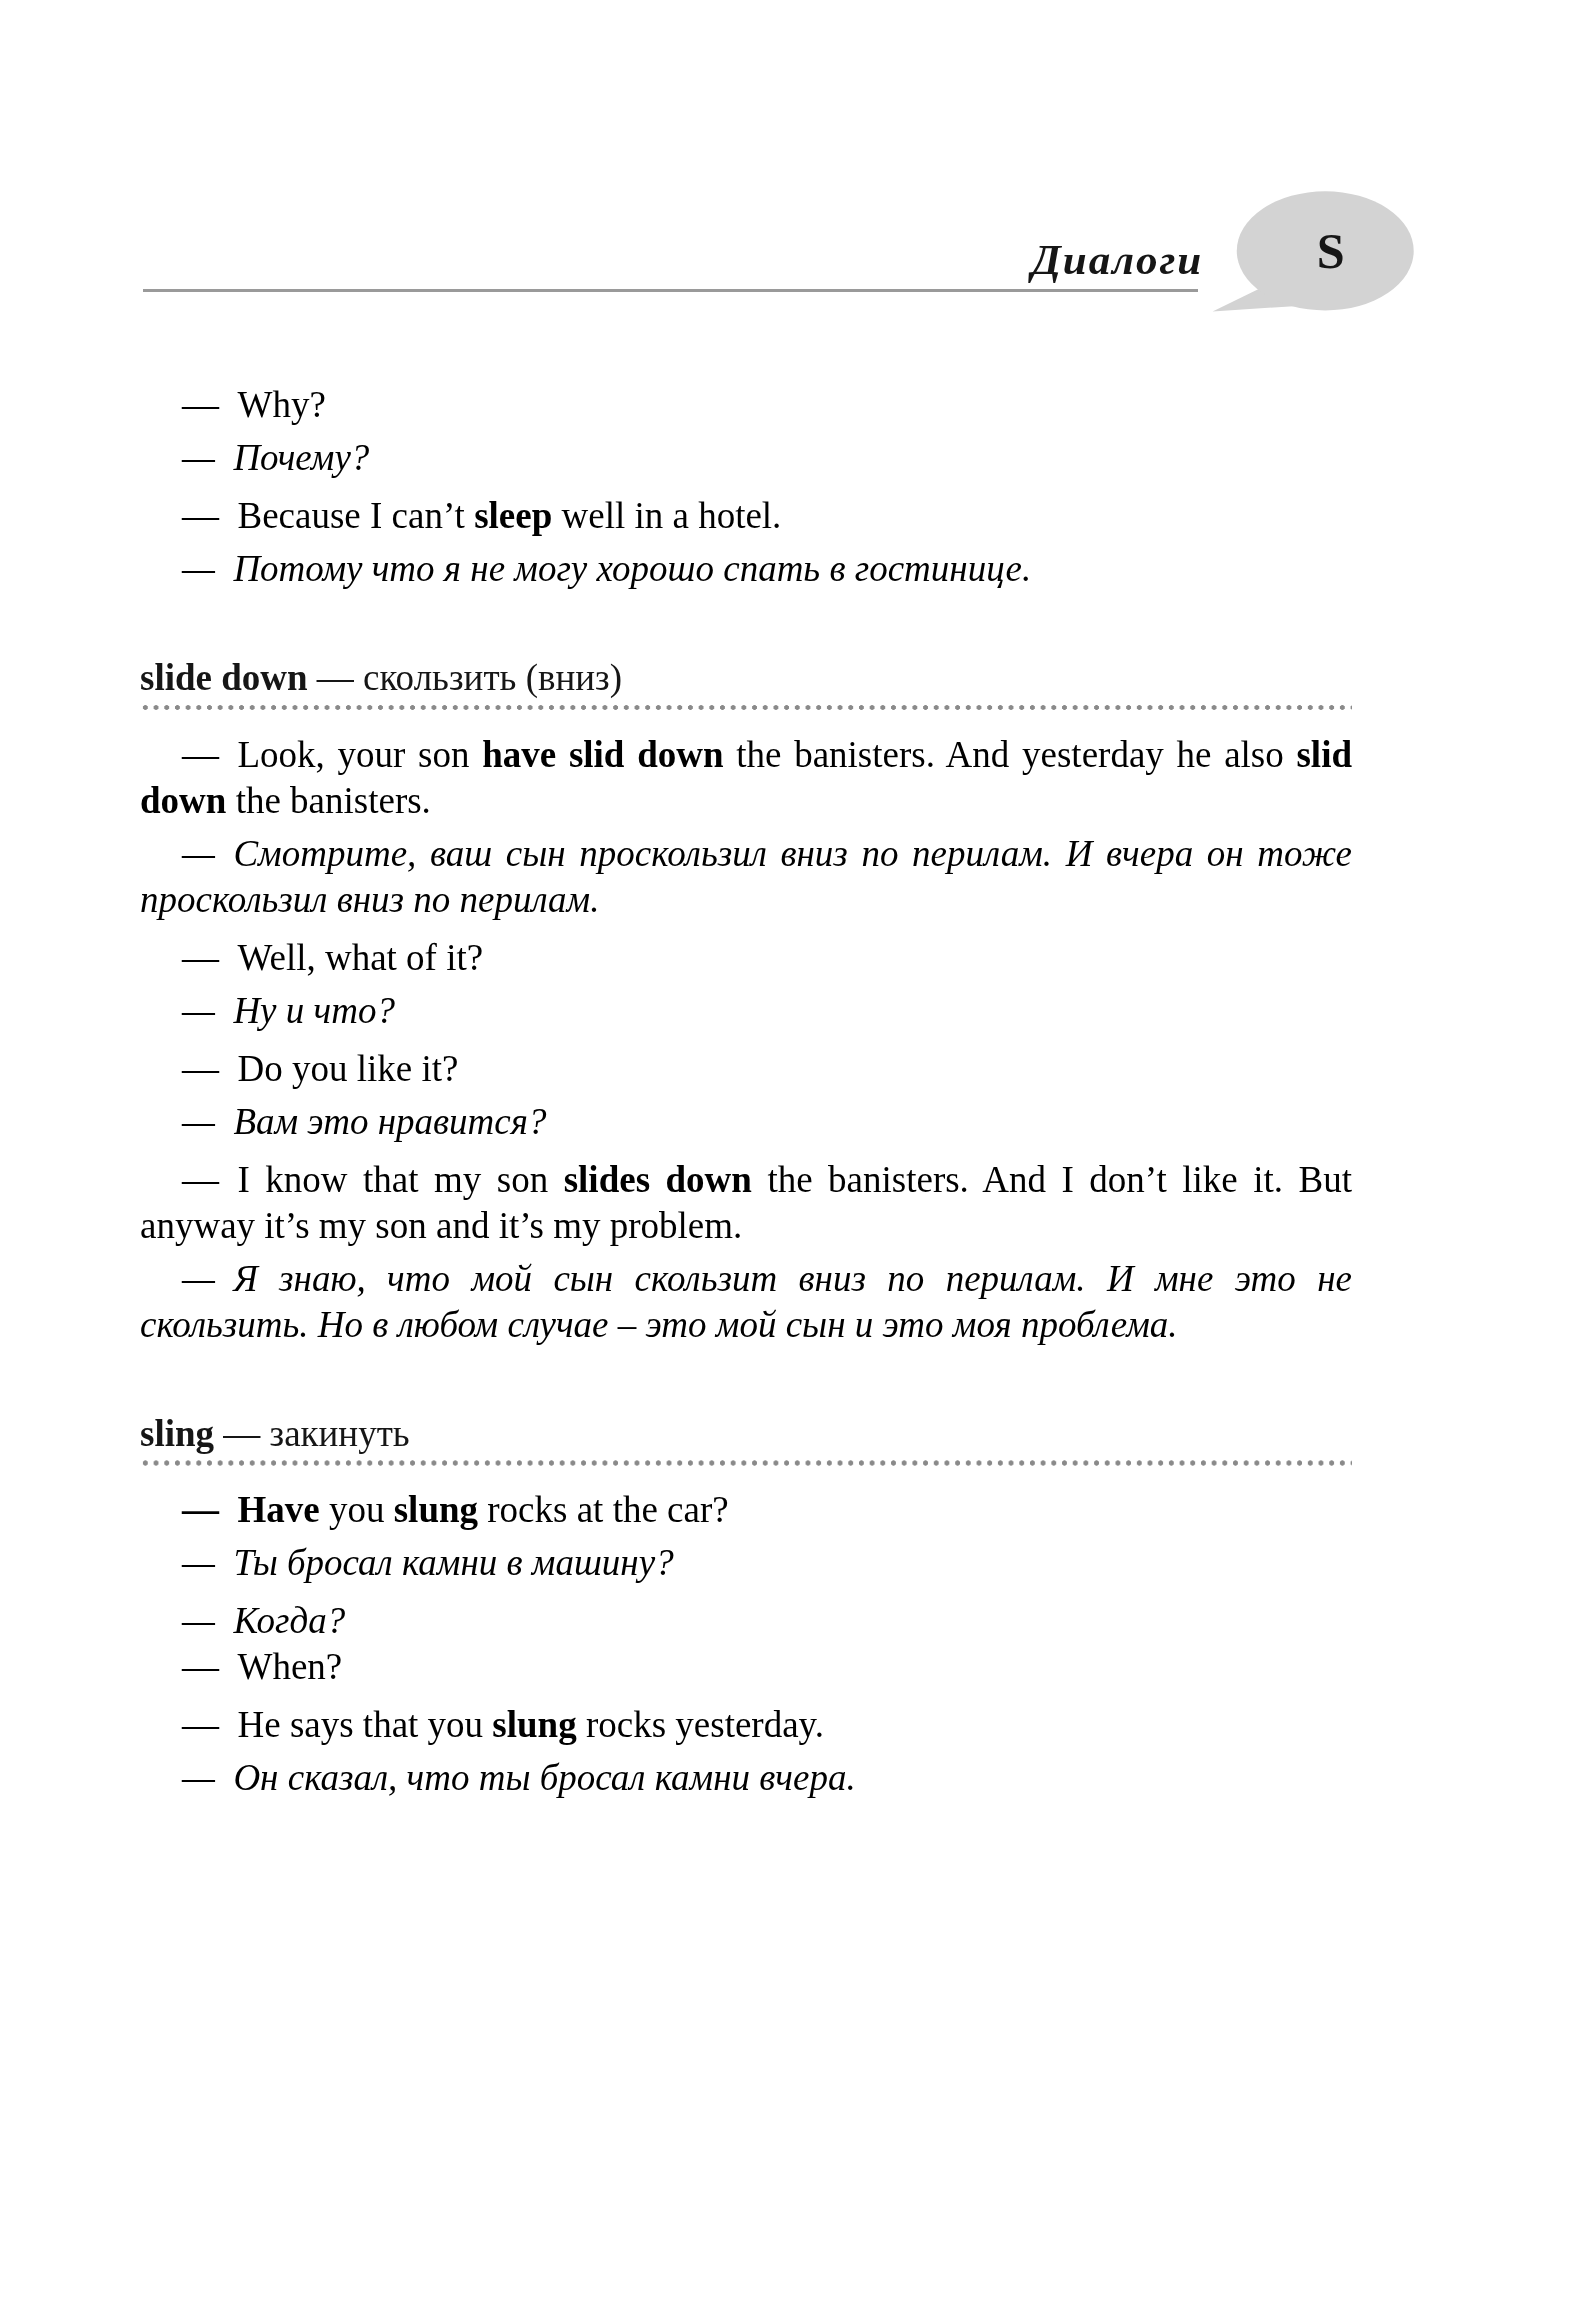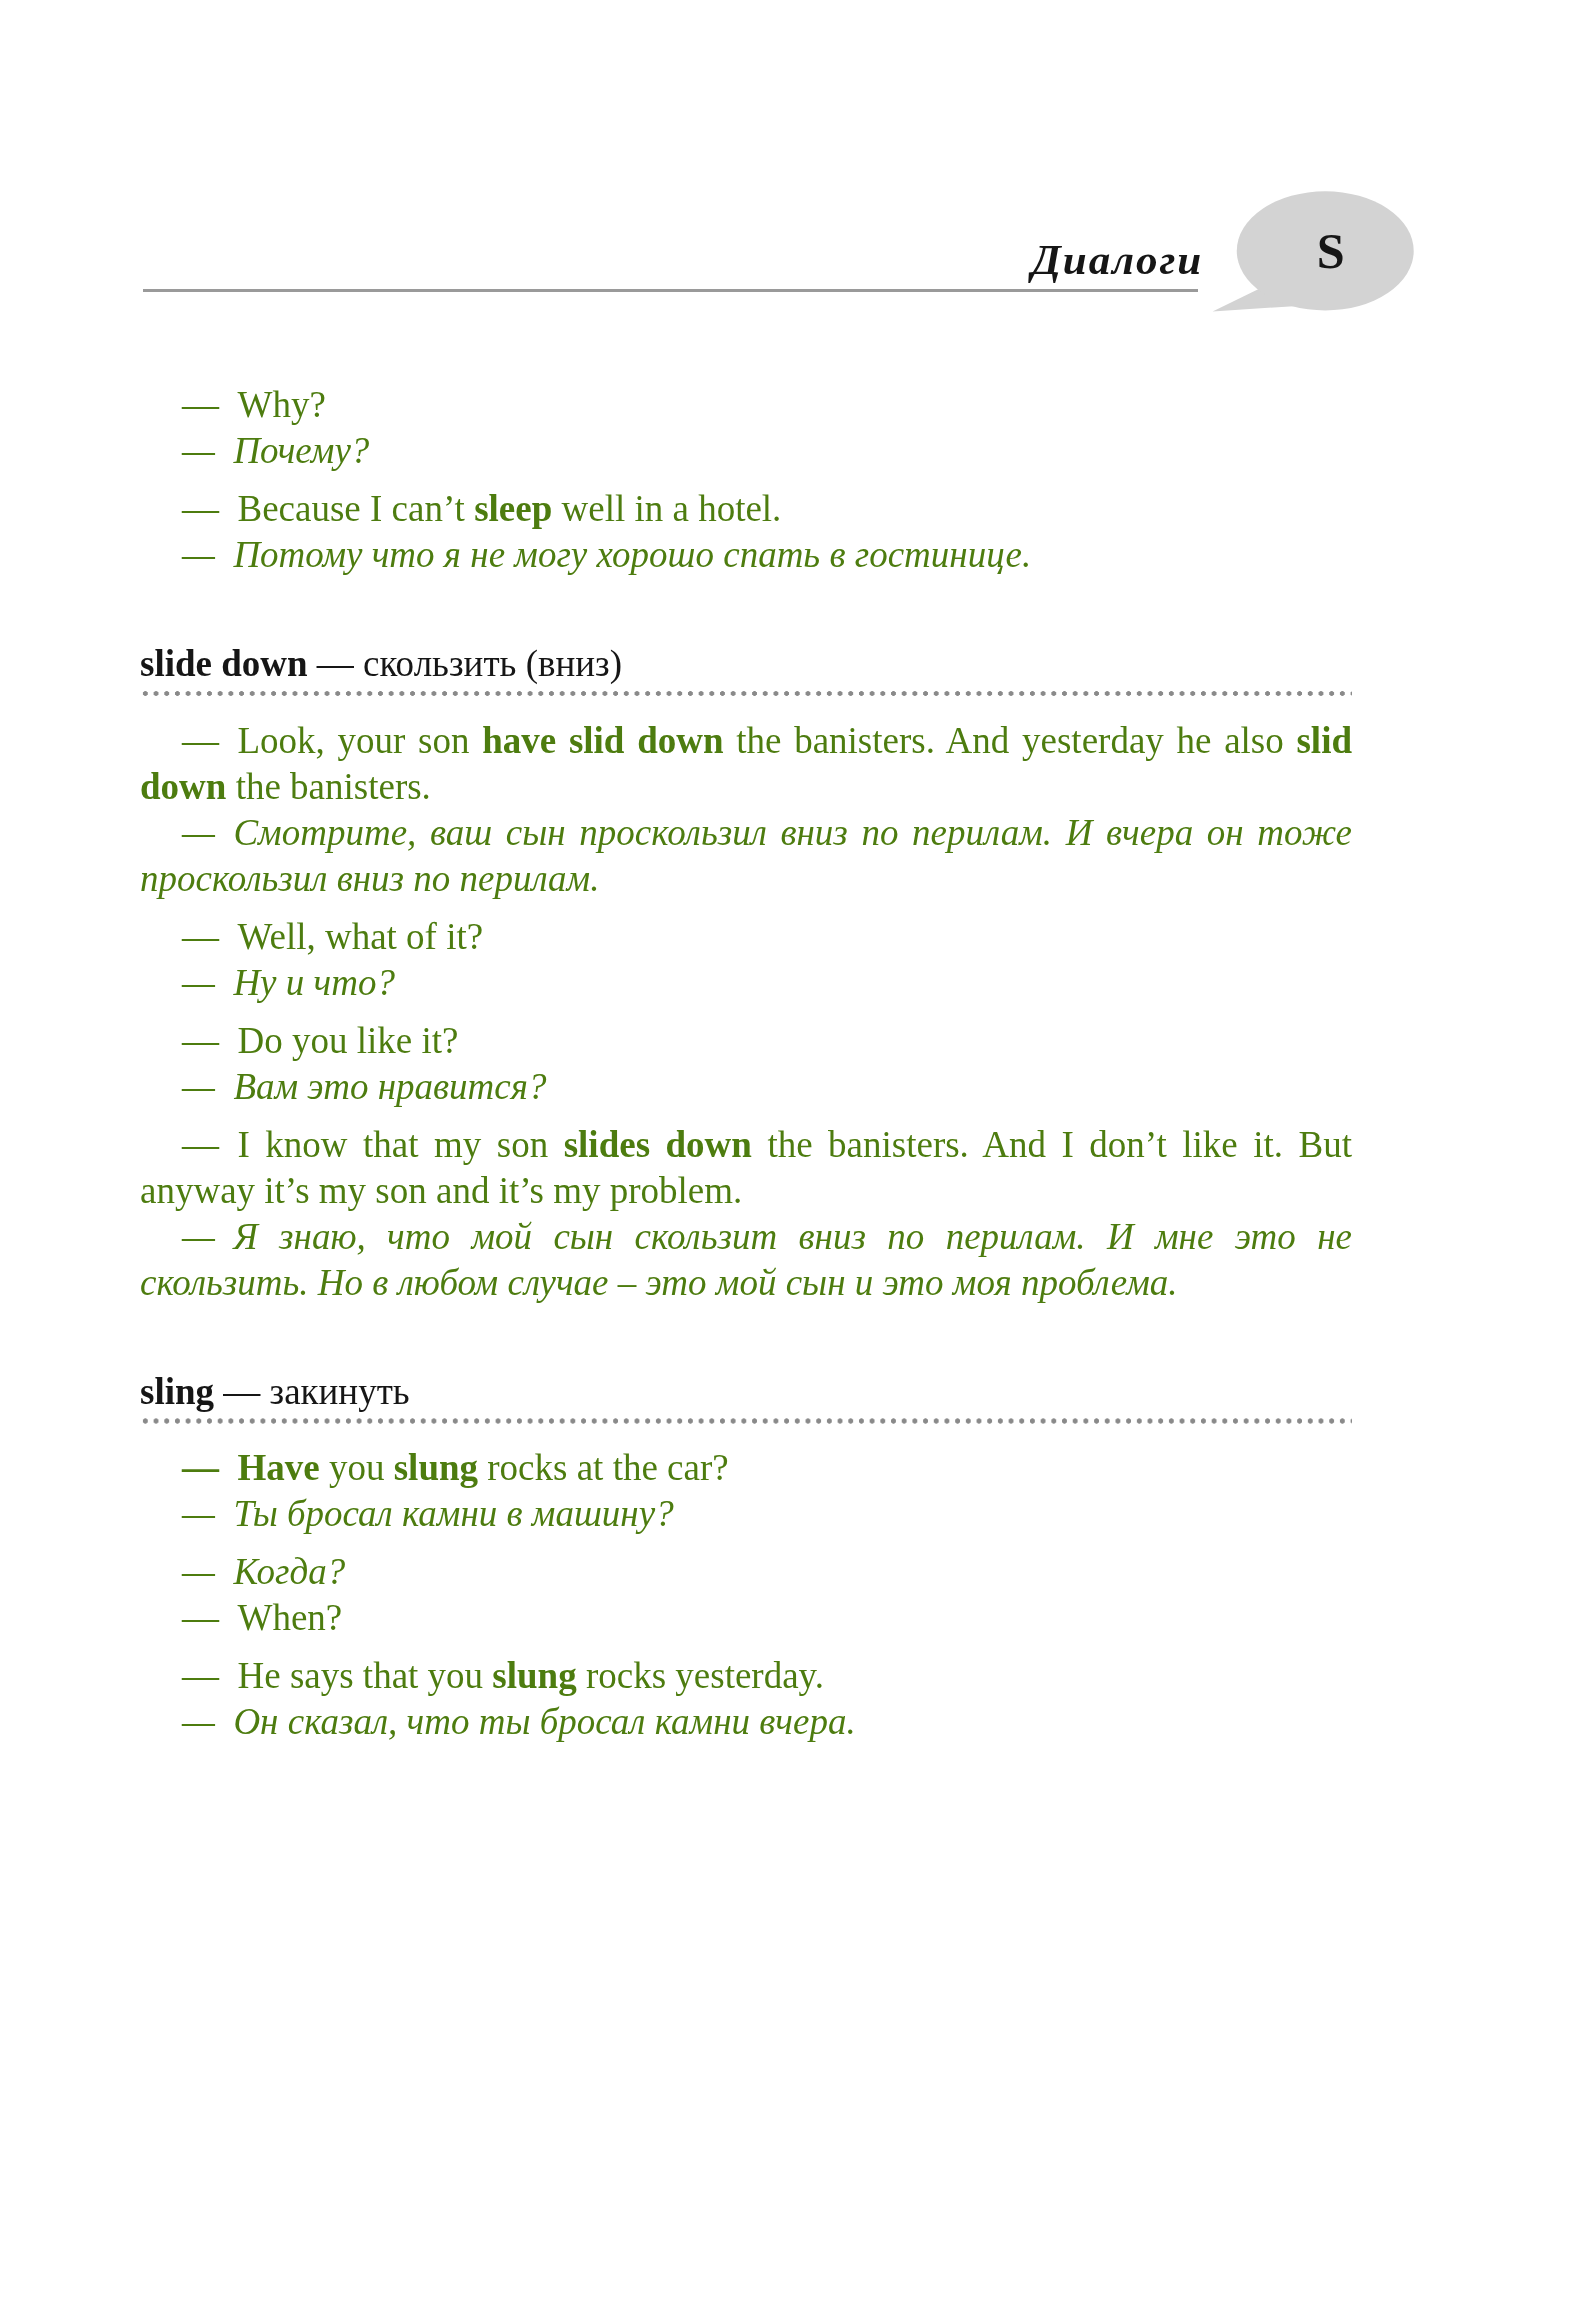--- a/index.html
+++ b/index.html
@@ -44,23 +44,23 @@
     left:140px;
     top:382px;
     width:1212px;
   }
   .line{
     margin:0;
     font-size:37px;
     line-height:46px;
     text-align:justify;
     text-indent:42px;
-    color:#4d7c0f;
+    color:#000000;
   }
-  .line.ru{ font-style:italic; }
+  .line.ru{ font-style:italic;margin-top:7px; }
   .b{ font-weight:bold; }
   .exchange{ margin-top:12px; }
   section:first-of-type > .exchange:first-child{ margin-top:0; }
   .entry-head{
     margin:67px 0 0 0;
     font-size:37px;
     line-height:37px;
   }
   .term{ font-weight:bold; }
   .dots{

